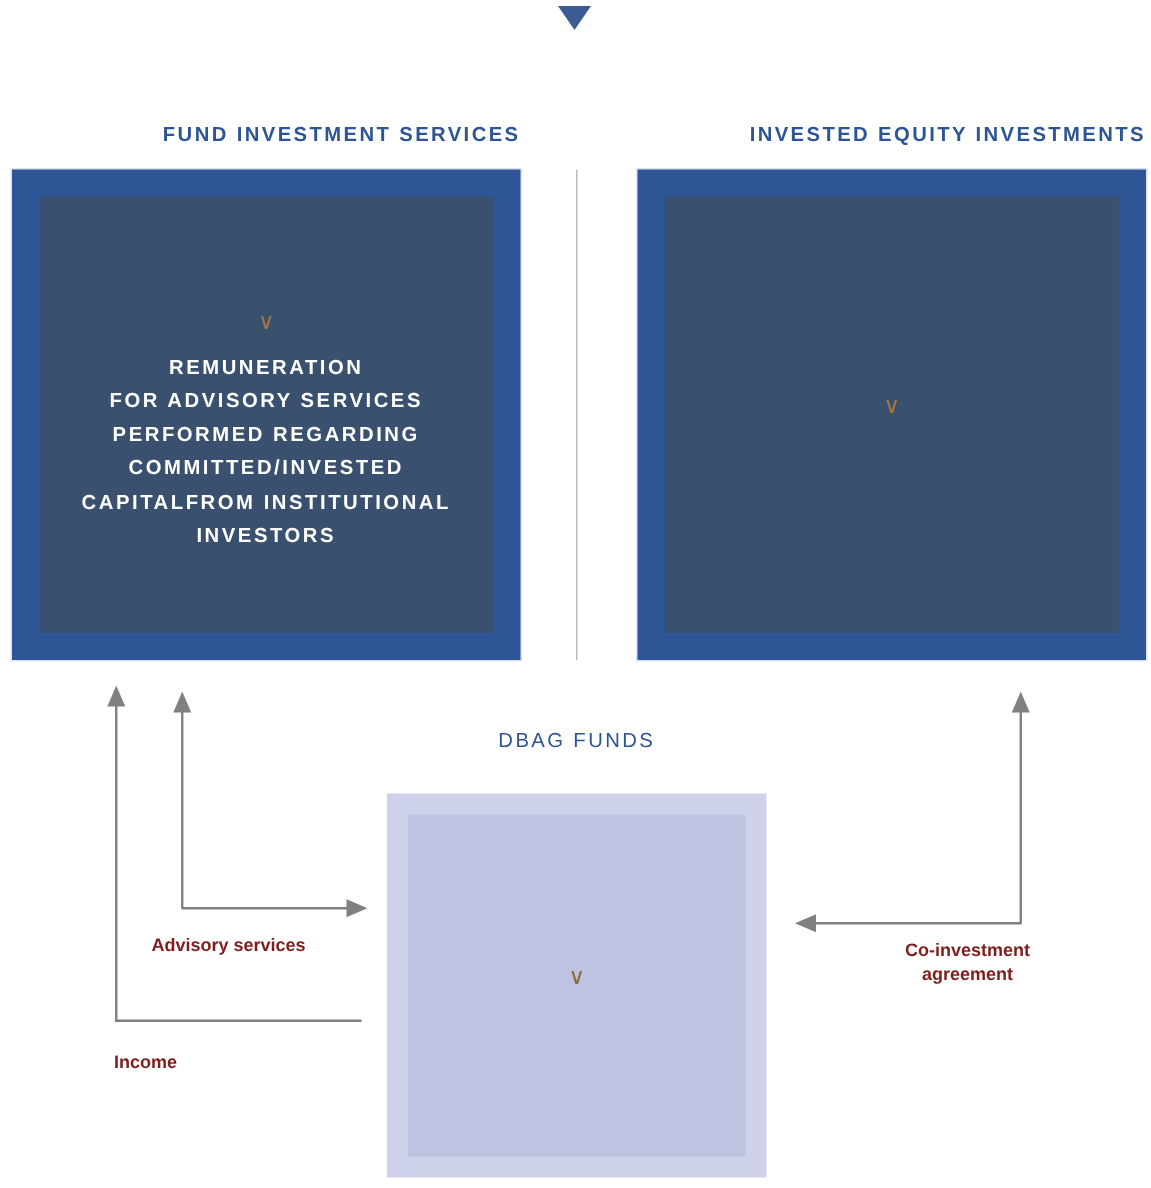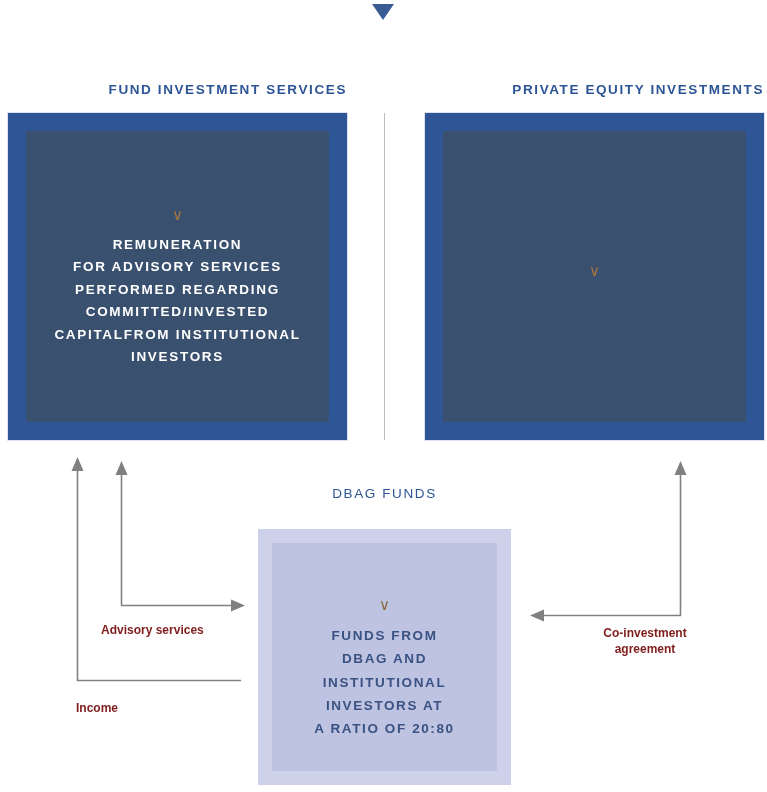--- a/index.html
+++ b/index.html
@@ -186,40 +186,36 @@
 PERFORMED REGARDING
 COMMITTED/INVESTED
 CAPITALFROM INSTITUTIONAL
 INVESTORS</span>
       </div>
     </div>
   </div>
 
   <div class="divider"></div>
 
-  <div class="section-header" id="header-pe">PRIVATE EQUITY INVESTMENTS</div>
+  <div class="section-header" id="header-pe">INVESTED EQUITY INVESTMENTS</div>
 
   <div class="panel" id="panel-pe">
     <div class="panel-inner">
       <div class="panel-body">
         <span class="chevron chevron-dark">∨</span>
       </div>
     </div>
   </div>
 
   <div id="header-funds">DBAG FUNDS</div>
 
   <div id="panel-funds">
     <div class="panel-inner">
       <div class="panel-body">
-        <span class="chevron chevron-light">∨</span><span>FUNDS FROM
-DBAG AND
-INSTITUTIONAL
-INVESTORS AT
-A RATIO OF 20:80</span>
+        <span class="chevron chevron-light">∨</span>
       </div>
     </div>
   </div>
 
   <svg id="connectors" viewBox="0 0 767 792" width="767" height="792">
 
     <g>
       <path d="M 241 680.5 L 77.5 680.5 L 77.5 470" fill="none" stroke="#808080" stroke-width="1.6"></path>
       <polygon points="77.5,457 71.5,471 83.5,471" fill="#808080"></polygon>
     </g>

